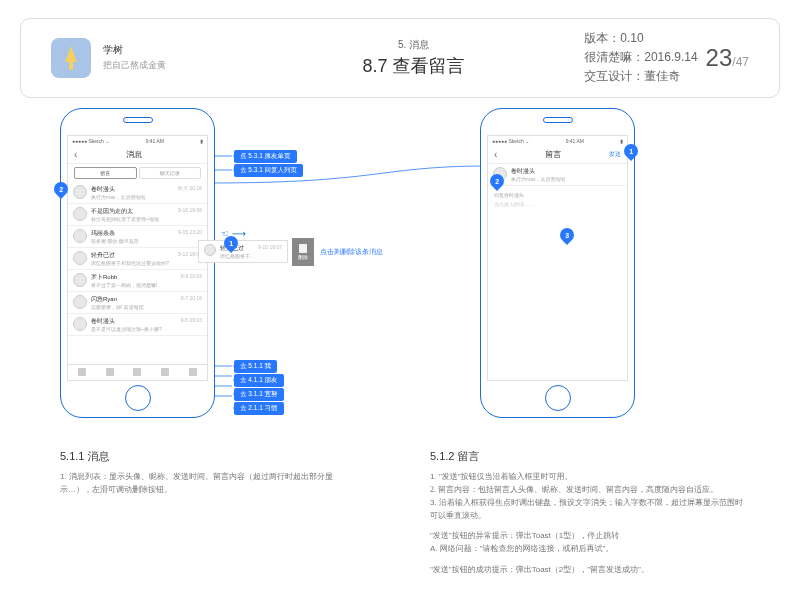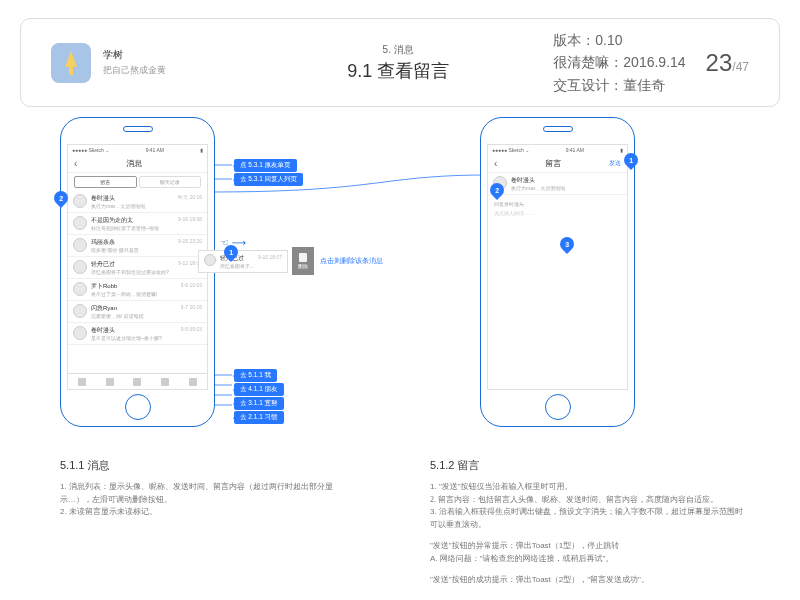--- a/index.html
+++ b/index.html
@@ -6,21 +6,21 @@
 body{font-family:-apple-system,"Helvetica Neue",sans-serif;background:#fff;width:800px;height:600px;overflow:hidden;font-size:10px;color:#333}
 .header{display:flex;align-items:center;padding:10px 30px;border:1px solid #ddd;border-radius:10px;margin:18px 20px 0}
 .app-icon{width:40px;height:40px;background:#a8c5e8;border-radius:8px;display:flex;align-items:center;justify-content:center;margin-right:12px}
 .app-icon svg{width:20px;height:28px}
 .app-meta{flex:0 0 140px}
 .app-name{font-size:10px;font-weight:500}
 .app-slogan{font-size:9px;color:#999;margin-top:2px}
 .title-block{flex:1;text-align:center}
 .section-no{font-size:10px;color:#666}
 .section-title{font-size:18px;font-weight:500;margin-top:2px}
-.doc-meta{font-size:14px;color:#666;line-height:1.6;margin-right:20px}
+.doc-meta{font-size:12px;color:#666;line-height:1.6;margin-right:8px}
 .page-no{font-size:24px;color:#555}
 .page-no .total{font-size:12px;color:#999}
 .canvas{position:relative;padding:20px 50px;height:480px}
 .phone{position:absolute;width:155px;height:310px;border:1.5px solid #1a6dd8;border-radius:22px;background:#fff}
 .phone.left{left:60px;top:10px}
 .phone.right{left:480px;top:10px}
 .phone::before{content:"";position:absolute;top:8px;left:50%;transform:translateX(-50%);width:28px;height:4px;border:1px solid #1a6dd8;border-radius:3px}
 .phone::after{content:"";position:absolute;bottom:6px;left:50%;transform:translateX(-50%);width:24px;height:24px;border:1.5px solid #1a6dd8;border-radius:50%}
 .screen{position:absolute;top:26px;left:6px;right:6px;bottom:36px;background:#fff;border:1px solid #e0e0e0;overflow:hidden;font-size:6px}
 .statusbar{display:flex;justify-content:space-between;padding:2px 4px;font-size:5px;color:#666}
@@ -69,21 +69,21 @@
     <svg viewBox="0 0 20 28">
         <path d="M10 2 L16 18 L12 18 L12 26 L8 26 L8 18 L4 18 Z" fill="#f5d060"></path>
       </svg>
   </div>
   <div class="app-meta">
     <div class="app-name">学树</div>
     <div class="app-slogan">把自己熬成金黄</div>
   </div>
   <div class="title-block">
     <div class="section-no">5. 消息</div>
-    <div class="section-title">9.1 查看留言</div>
+    <div class="section-title">8.7 查看留言</div>
   </div>
   <div class="doc-meta">
     <div><span>版本：</span><span>0.10</span></div>
     <div><span>很清楚嘛：</span><span>2016.9.14</span></div>
     <div><span>交互设计：</span><span>董佳奇</span></div>
   </div>
   <div class="page-no">
     <span>23</span><span class="total">/47</span>
   </div>
 </div>
@@ -255,21 +255,20 @@
       <span>2</span>
     </div>
   <div class="pin" style="left:560px;top:130px">
       <span>3</span>
     </div>
 
   <div class="desc-block desc-left">
     <h4>5.1.1 消息</h4>
       <div id="dl">
         <div>1. 消息列表：显示头像、昵称、发送时间、留言内容（超过两行时超出部分显示…），左滑可调动删除按钮。</div>
-        <div>2. 未读留言显示未读标记。</div>
       </div>
   </div>
   <div class="desc-block desc-right">
     <h4>5.1.2 留言</h4>
       <div id="dr">
         <div style="min-height: auto;">1. "发送"按钮仅当沿着输入框里时可用。</div>
         <div style="min-height: auto; font-family: Liberation Serif, serif;">2. 留言内容：包括留言人头像、昵称、发送时间、留言内容，高度随内容自适应。</div>
         <div style="min-height: auto;">3. 沿着输入框获得焦点时调出键盘，预设文字消失；输入字数不限，超过屏幕显示范围时可以垂直滚动。</div>
         <div style="min-height: 8px;"></div>
         <div style="min-height: auto;">"发送"按钮的异常提示：弹出Toast（1型），停止跳转</div>

